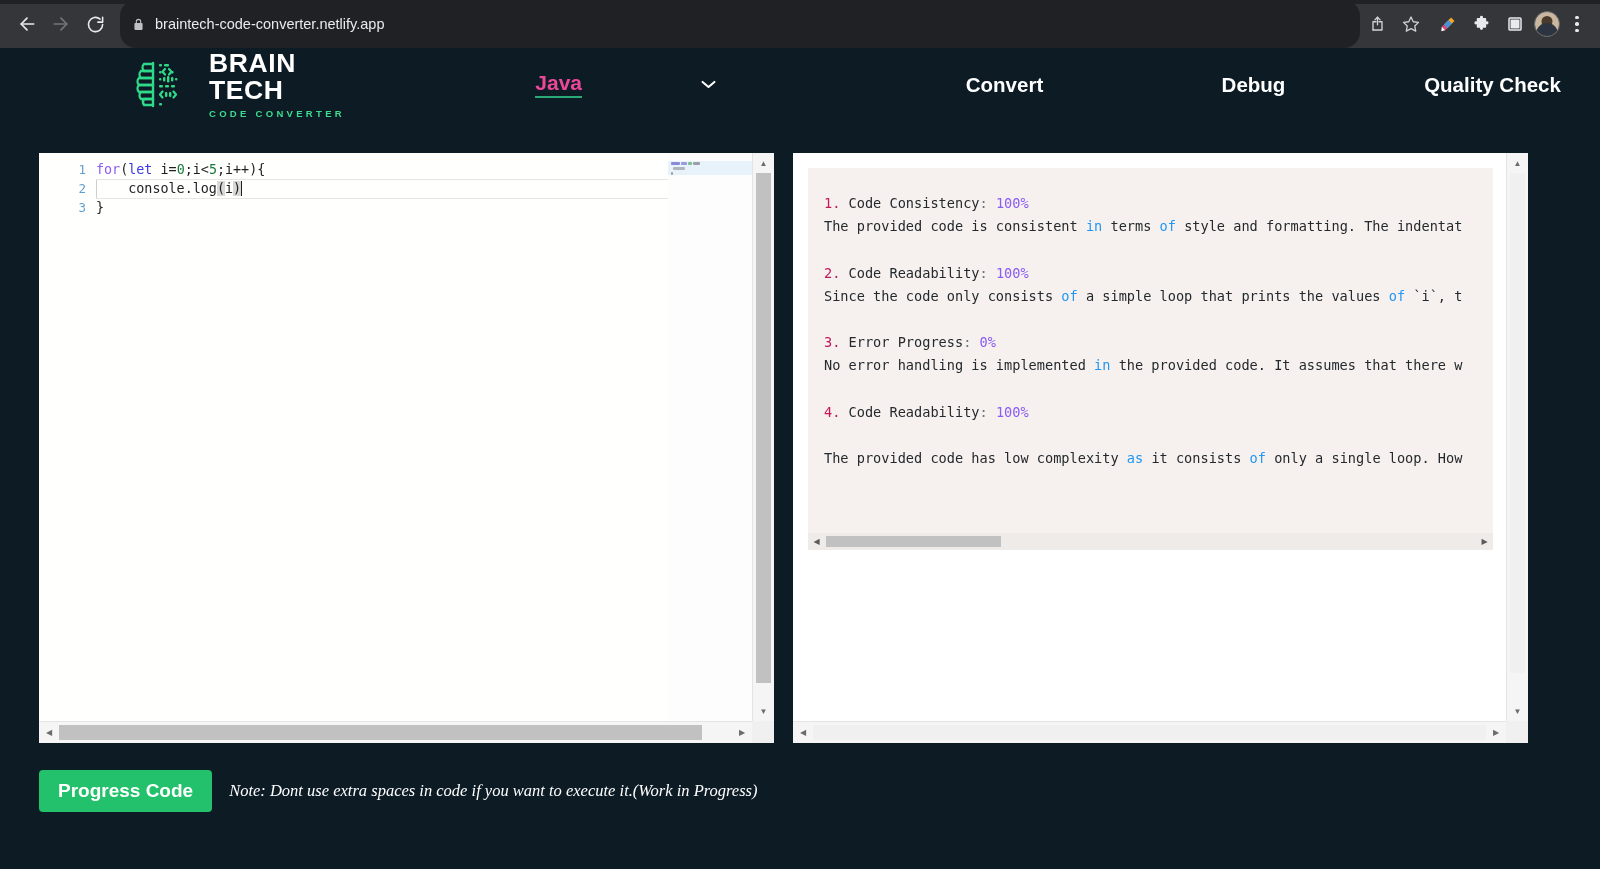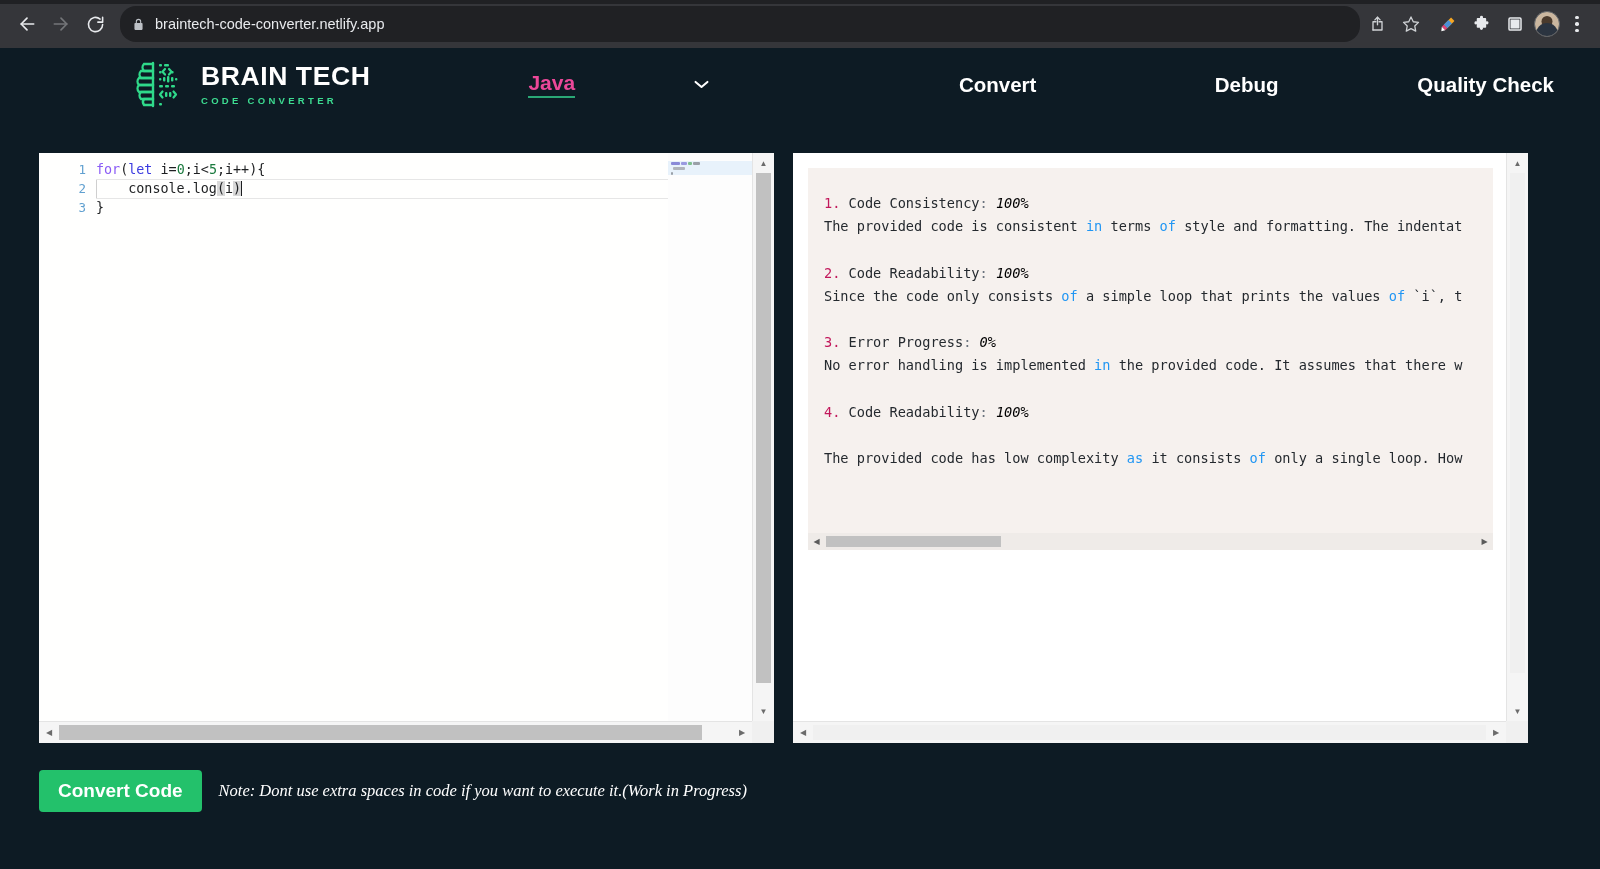--- a/index.html
+++ b/index.html
@@ -27,21 +27,21 @@
     width: 34px; height: 34px;
     display: flex; align-items: center; justify-content: center;
     border-radius: 50%;
     color: #e8eaed;
     flex: none;
   }
   .nav-btn.disabled { color: #747679; }
   .nav-btn svg { display: block; }
   .omnibox {
     flex: 1 1 auto;
-    height: 36px;
+    height: 48px;
     background: #202124;
     border-radius: 16px;
     display: flex;
     align-items: center;
     margin-left: 8px;
     padding: 0 12px;
     min-width: 0;
   }
   .lock-icon { margin-right: 10px; flex: none; display:flex; }
   .omnibox-url {
@@ -93,21 +93,21 @@
   .site { background: #0d1b24; height: 821px; position: relative; }
 
   .site-header {
     height: 73px;
     display: flex;
     align-items: center;
     background: #0d1b24;
   }
   .brand { display: flex; align-items: center; margin-left: 133px; }
   .brand-logo { width: 56px; height: 52px; flex: none; }
-  .brand-text { margin-left: 12px; }
+  .brand-text { margin-left: 20px; }
   .brand-title {
     color: #ffffff;
     font-size: 26.5px;
     font-weight: bold;
     letter-spacing: 0.6px;
     line-height: 1;
   }
   .brand-sub {
     color: #3ddc91;
     font-size: 9.5px;
@@ -269,21 +269,21 @@
     overflow: hidden;
   }
   .result-text {
     font-family: "DejaVu Sans Mono", monospace;
     font-size: 13.6px;
     line-height: 23.2px;
     color: #24292e;
     white-space: pre;
   }
   .r-num   { color: #c2185b; }
-  .r-pct   { color: #000000; font-style: italic; }
+  .r-pct   { color: #8b5cf6; }
   .r-kw    { color: #2196f3; }
   .r-punct { color: #6a737d; }
   .r-blank { height: 23.2px; }
   .card-hscroll {
     position: absolute; left: 0; right: 0; bottom: 0; height: 17px;
     background: #efebe8;
     display: flex; align-items: center;
   }
   .card-hscroll .arrow {
     width: 17px; text-align: center; color: #5b5b5b; font-size: 8px; flex: none;
@@ -540,17 +540,17 @@
       <div class="hscroll">
         <div class="hscroll-arrow left">◀</div>
         <div class="hscroll-thumb" style="background:#f0f0f0;left:20px;right:20px"></div>
         <div class="hscroll-arrow right">▶</div>
       </div>
       <div class="corner-box"></div>
     </div>
   </div>
 
   <div class="footer-bar">
-    <button class="execute-btn">Convert Code</button>
+    <button class="execute-btn">Progress Code</button>
     <span class="note">Note: Dont use extra spaces in code if you want to execute it.(Work in Progress)</span>
   </div>
 
 </div>
 
 </body></html>

